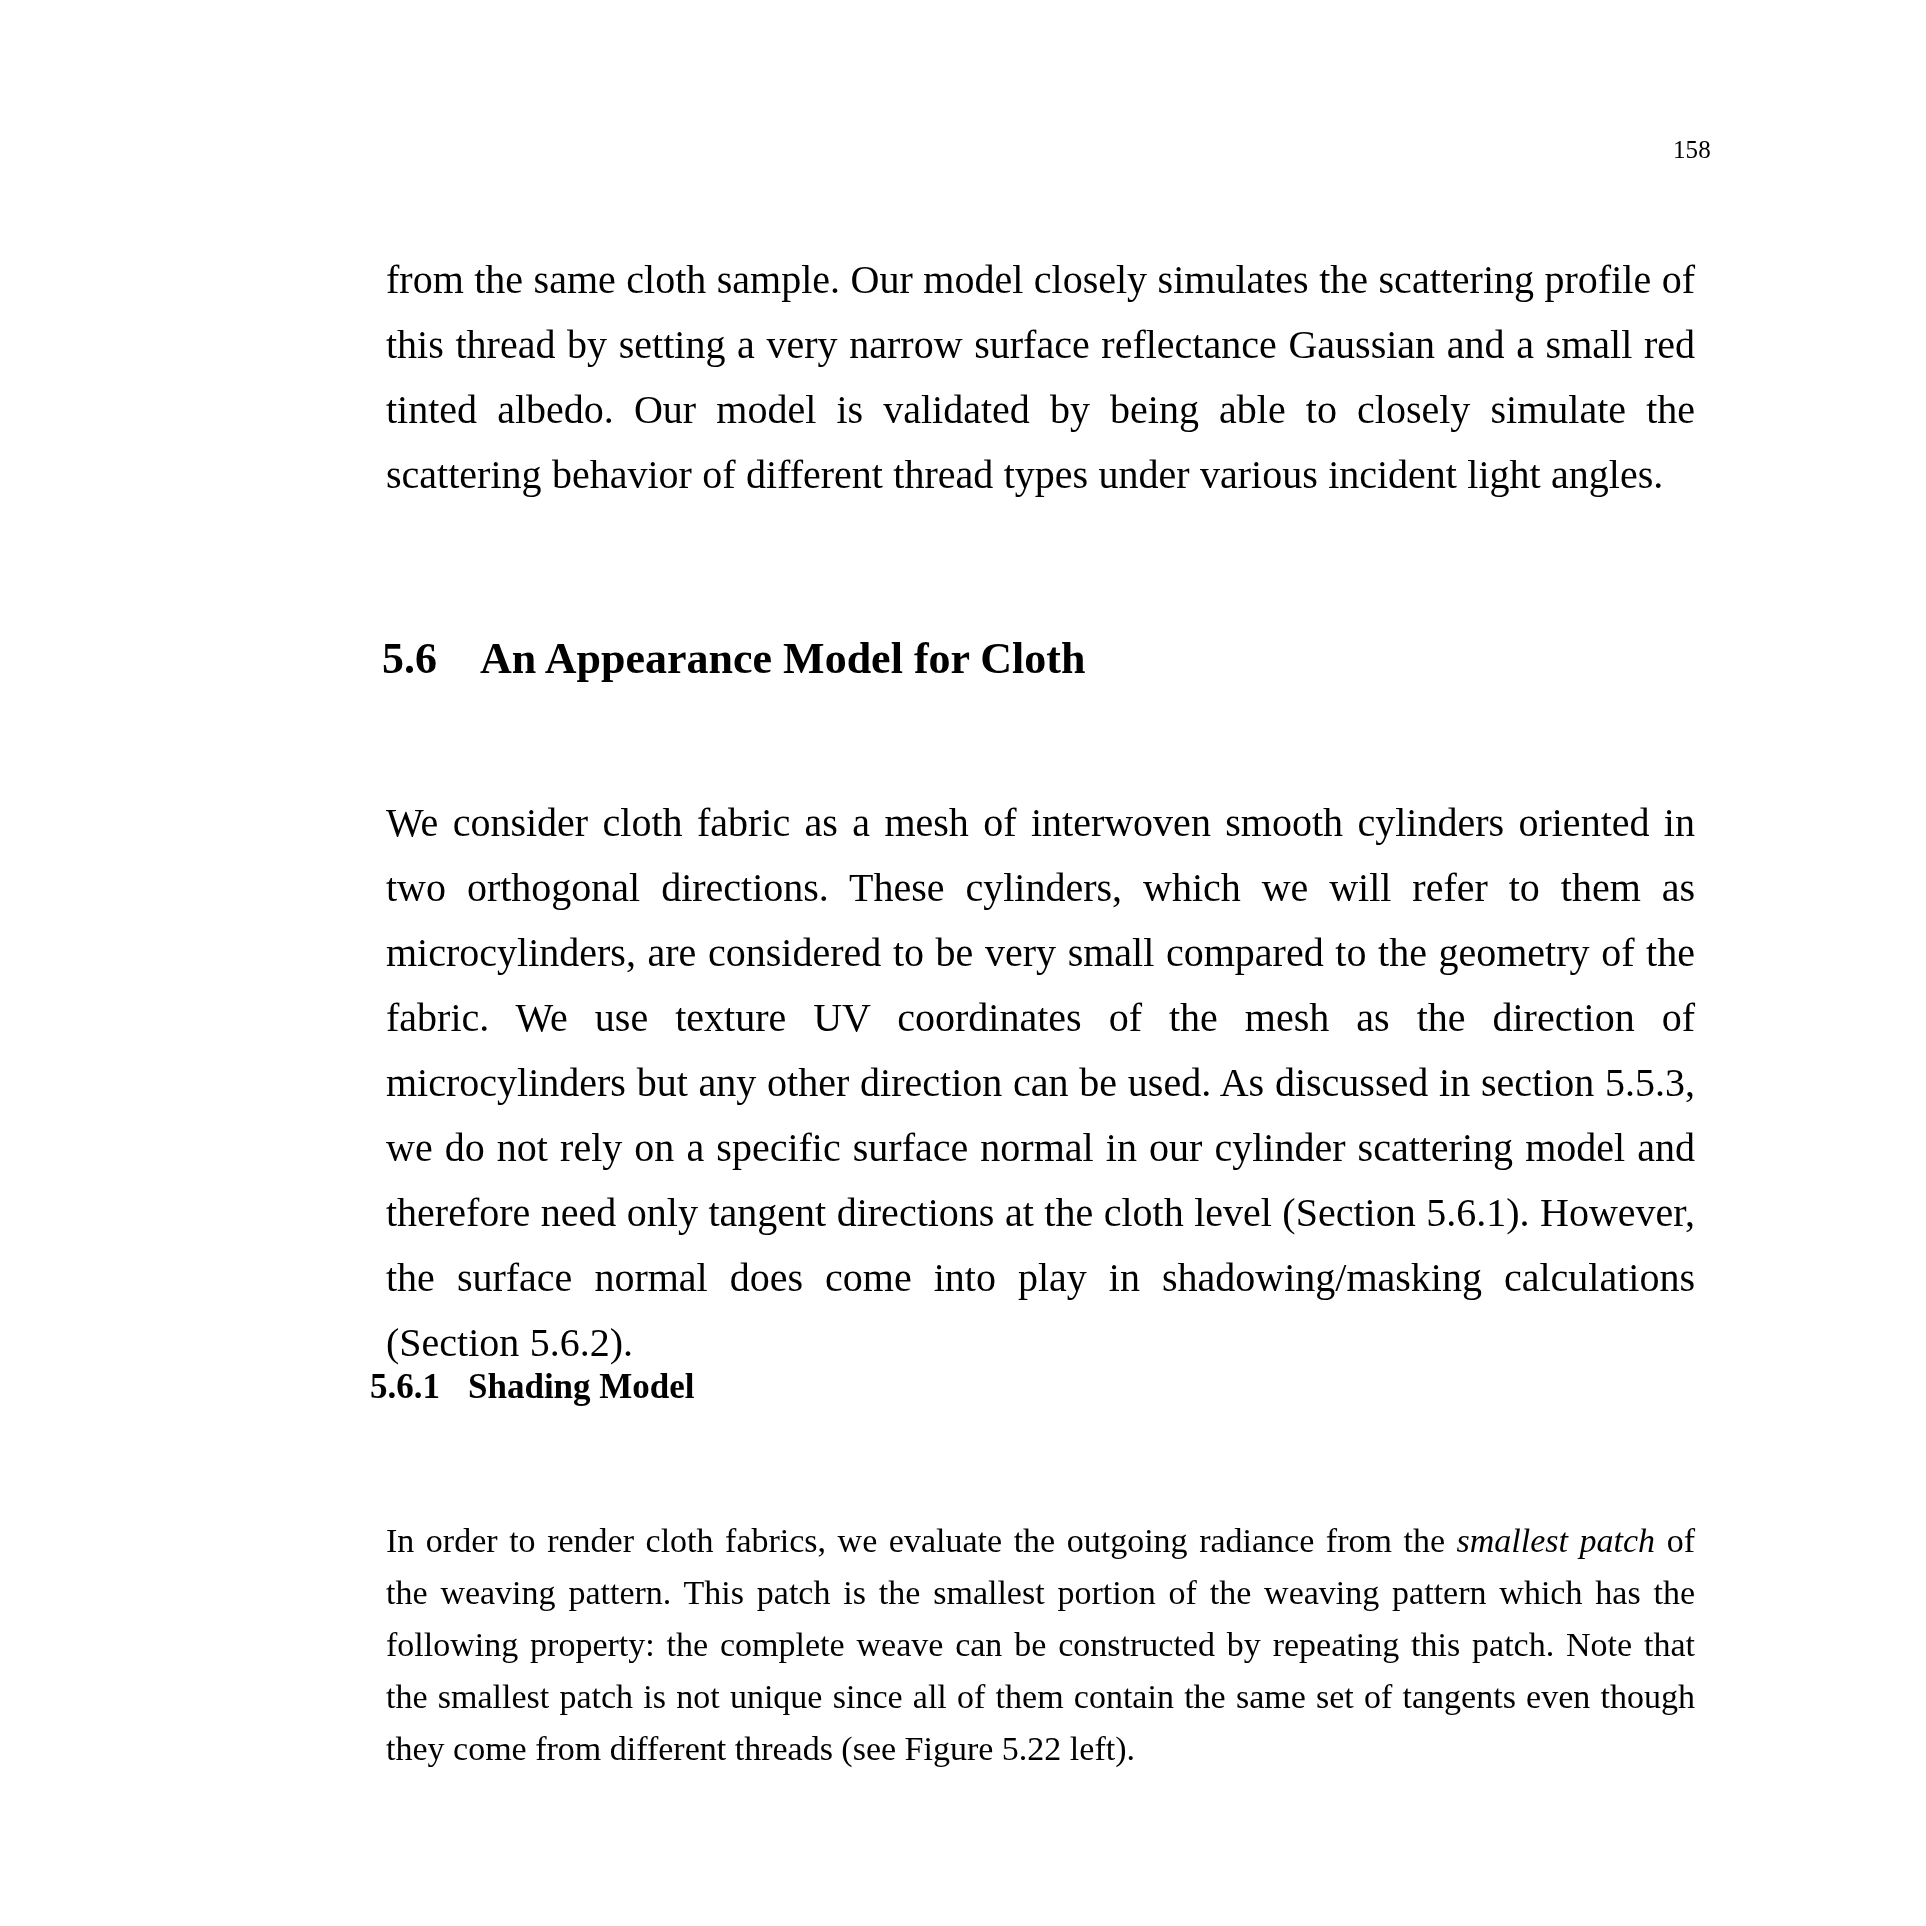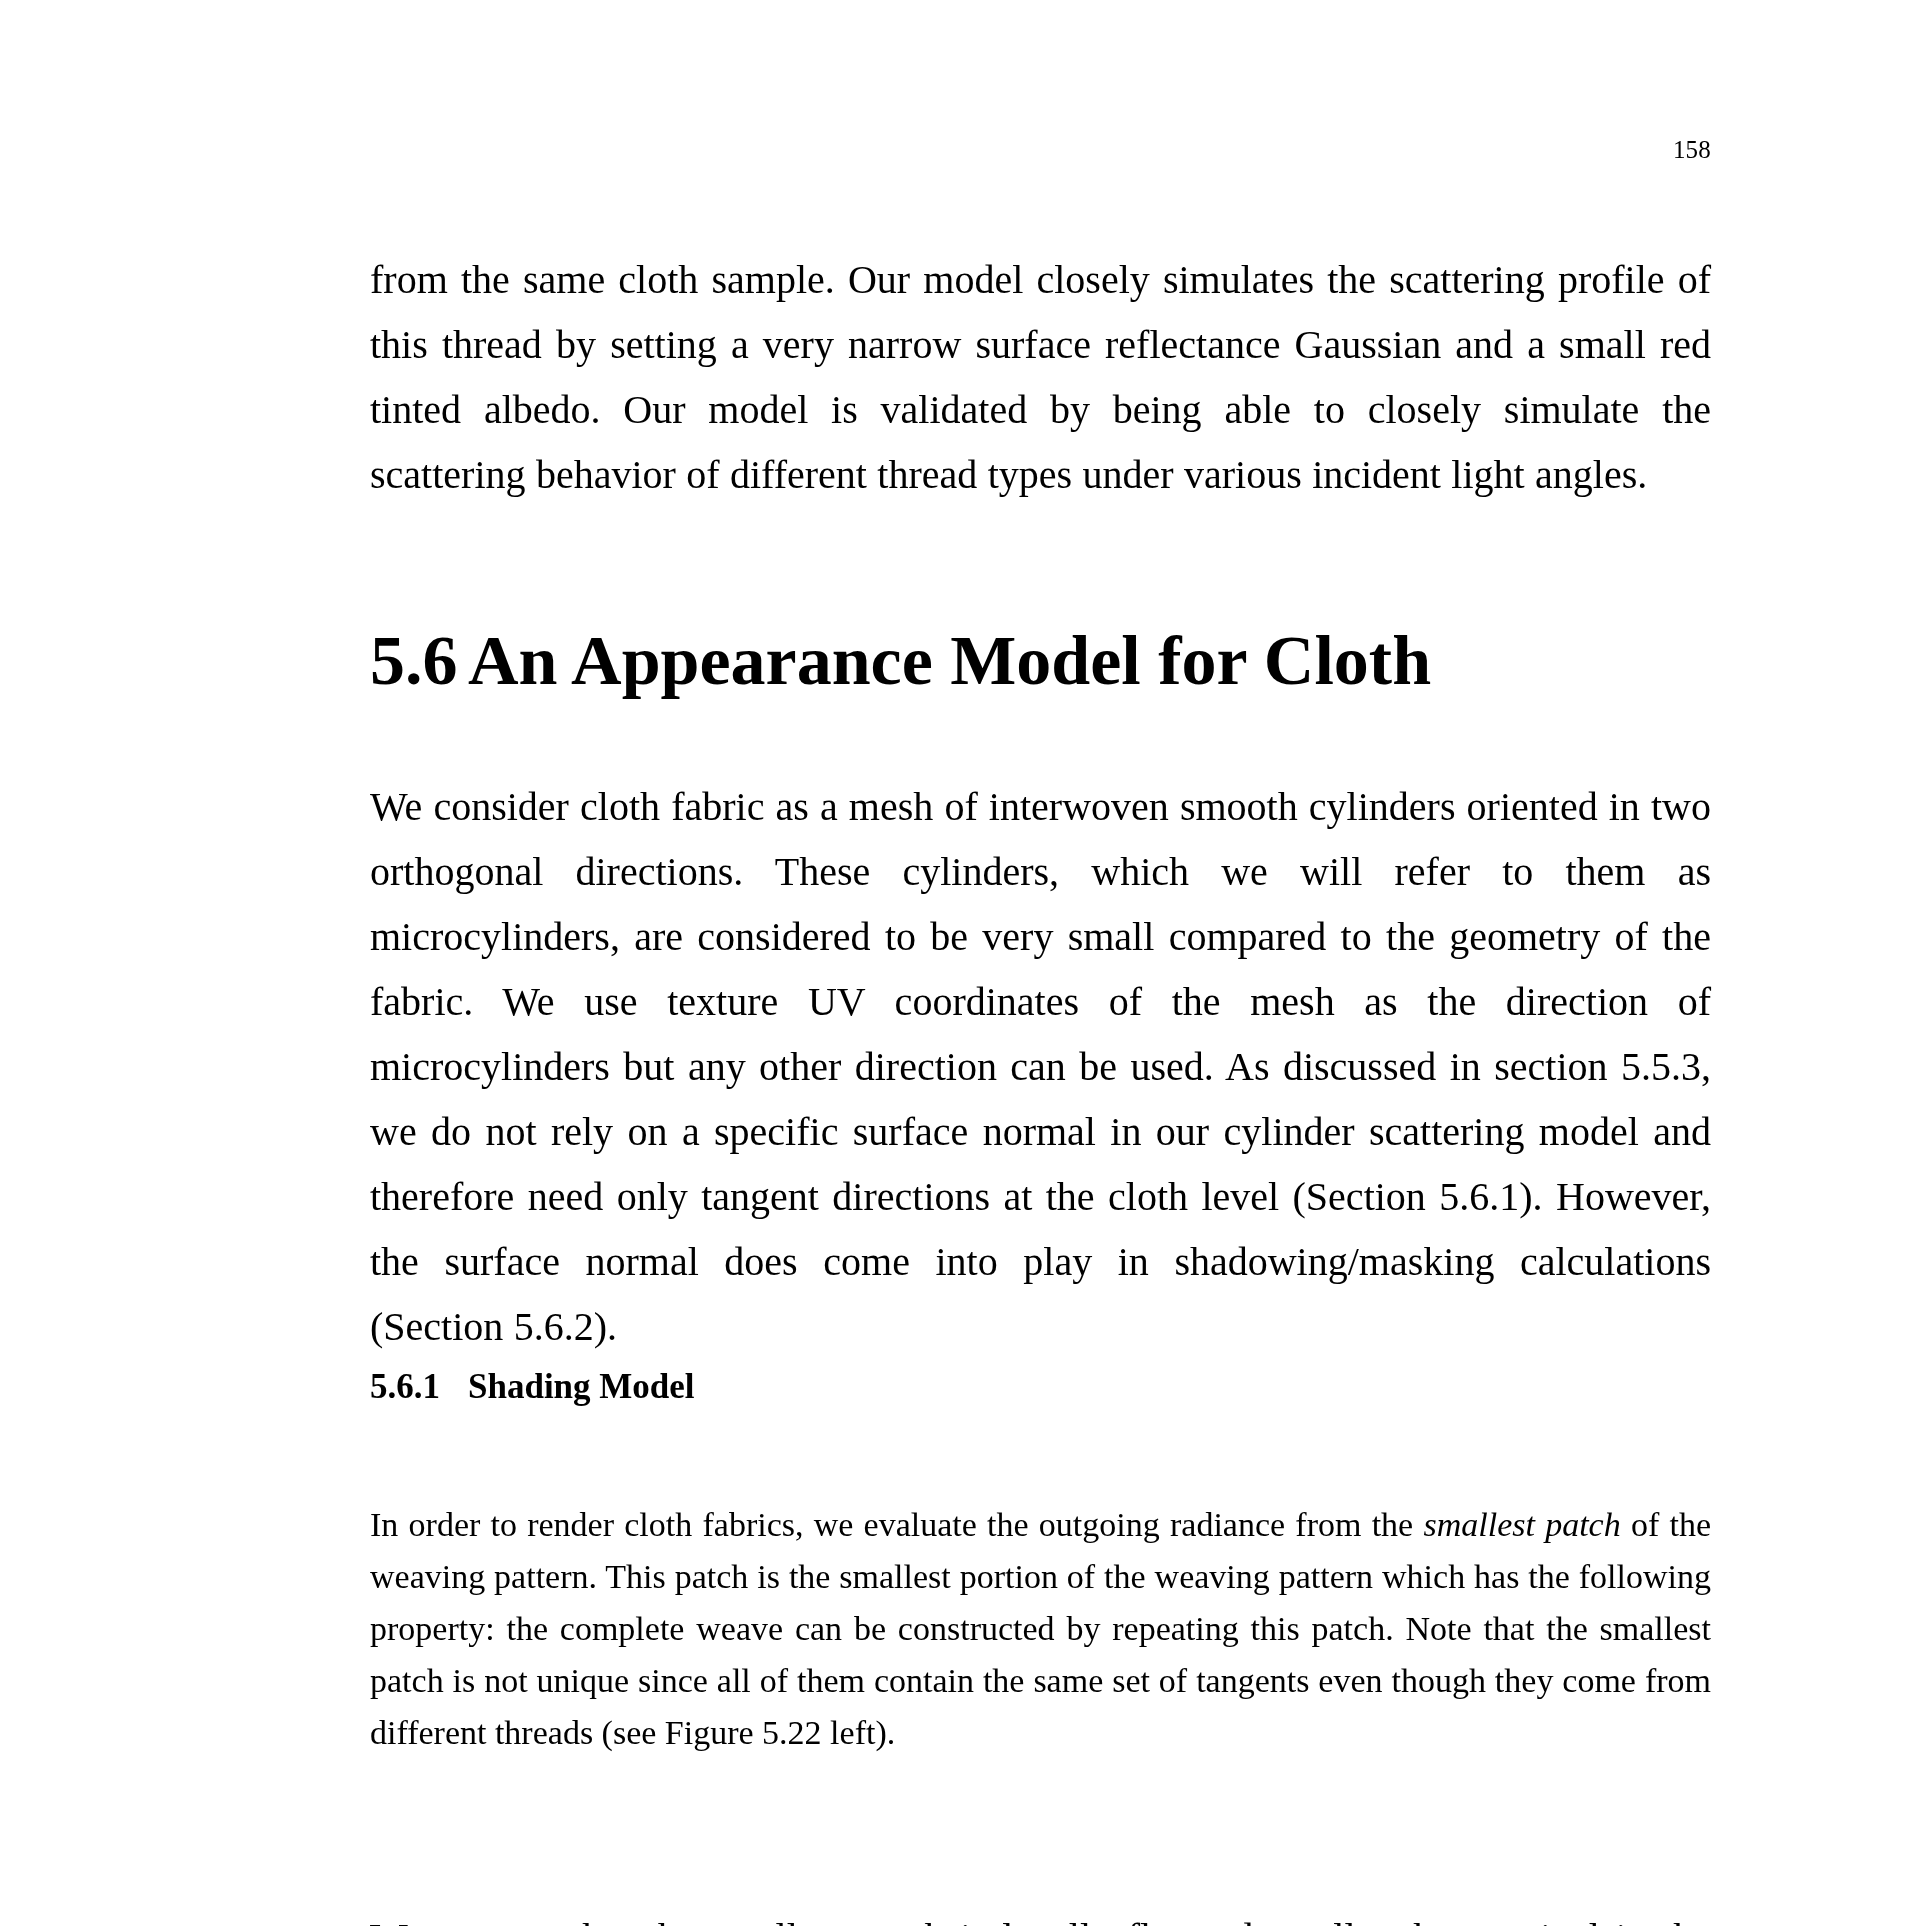--- a/index.html
+++ b/index.html
@@ -39,21 +39,21 @@
     top: 137px;
     width: 1341px;
     text-align: right;
     font-size: 25px;
     line-height: 1;
     letter-spacing: 0.2px;
   }
 
   
   p {
-    margin: 0;
+    margin: 16px;
     text-align: justify;
     text-justify: inter-word;
     font-size: 40px;
     -webkit-hyphens: none;
     hyphens: none;
   }
 
   .para-loose {
     line-height: 65px;
     word-spacing: 0.4px;
@@ -68,22 +68,22 @@
   
   p::after {
     content: "";
     display: inline-block;
     width: 100%;
   }
   p.nostretch::after { content: none; }
 
   
   h2.section {
-    margin: 0;
-    font-size: 70px;
+    margin: 12px;
+    font-size: 44px;
     font-weight: bold;
     line-height: 1.05;
     letter-spacing: 0px;
   }
   h2.section .num {
     display: inline-block;
     min-width: 98px;
   }
 
   h3.subsection {

